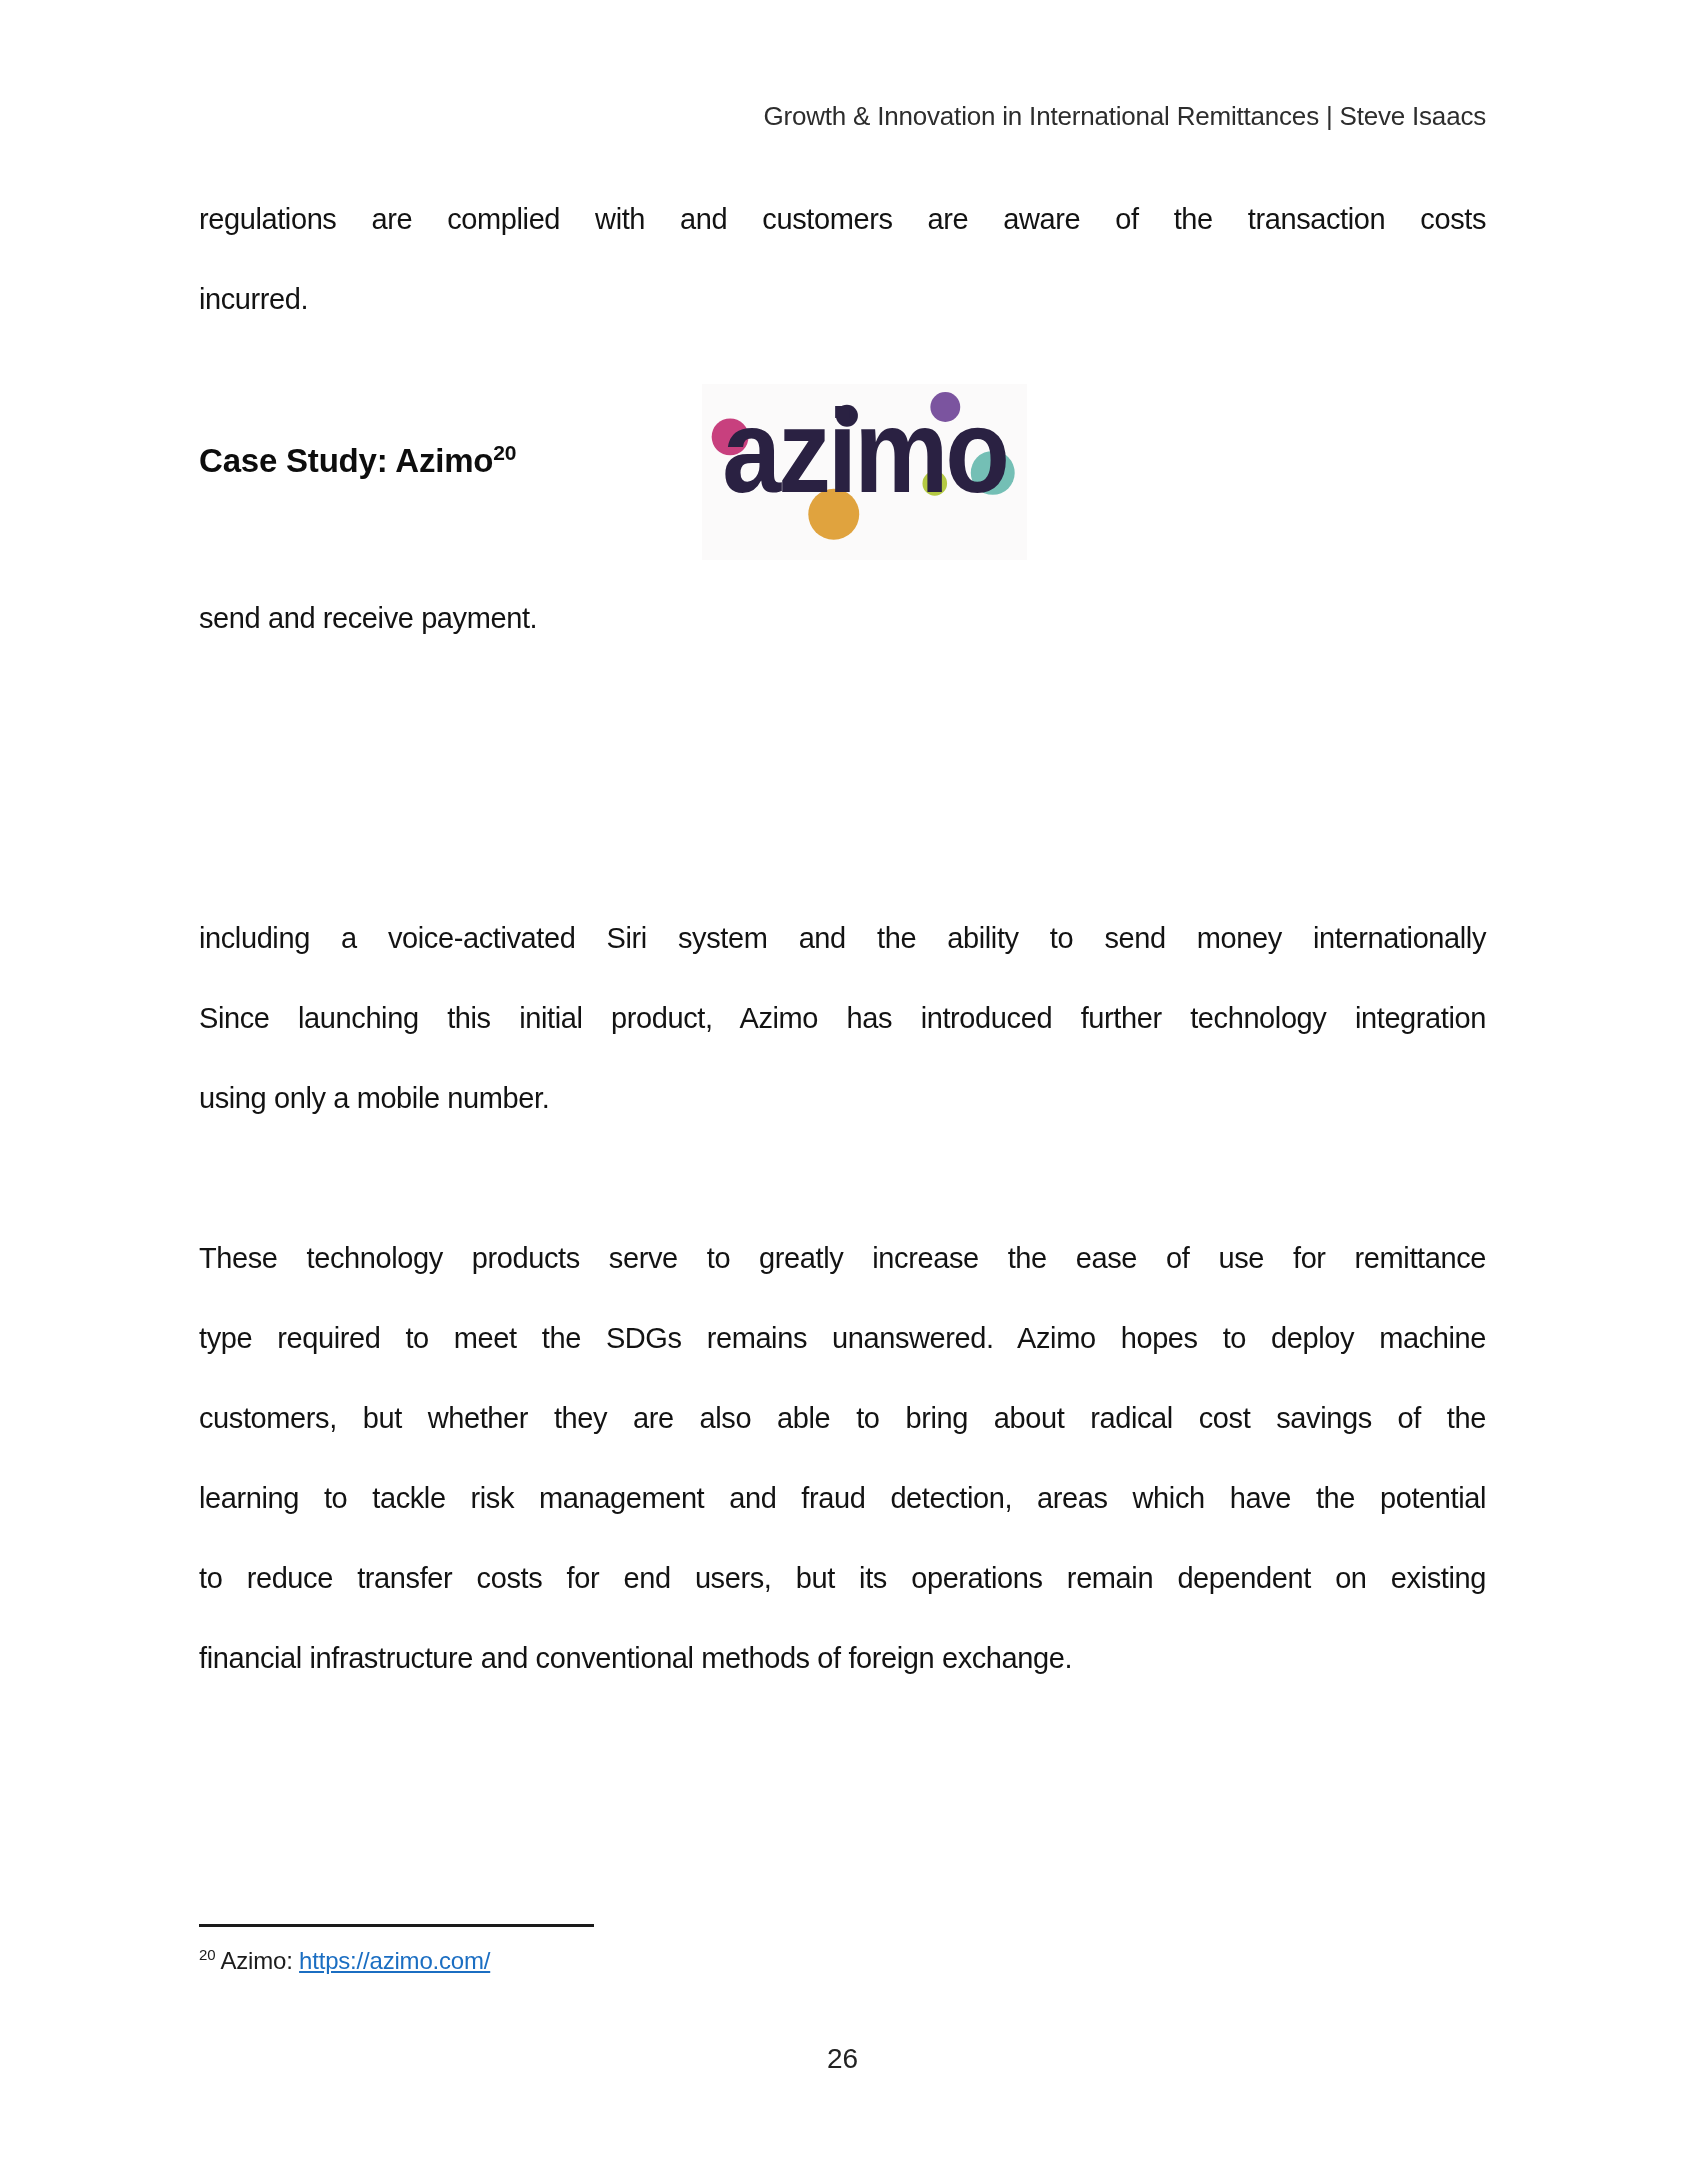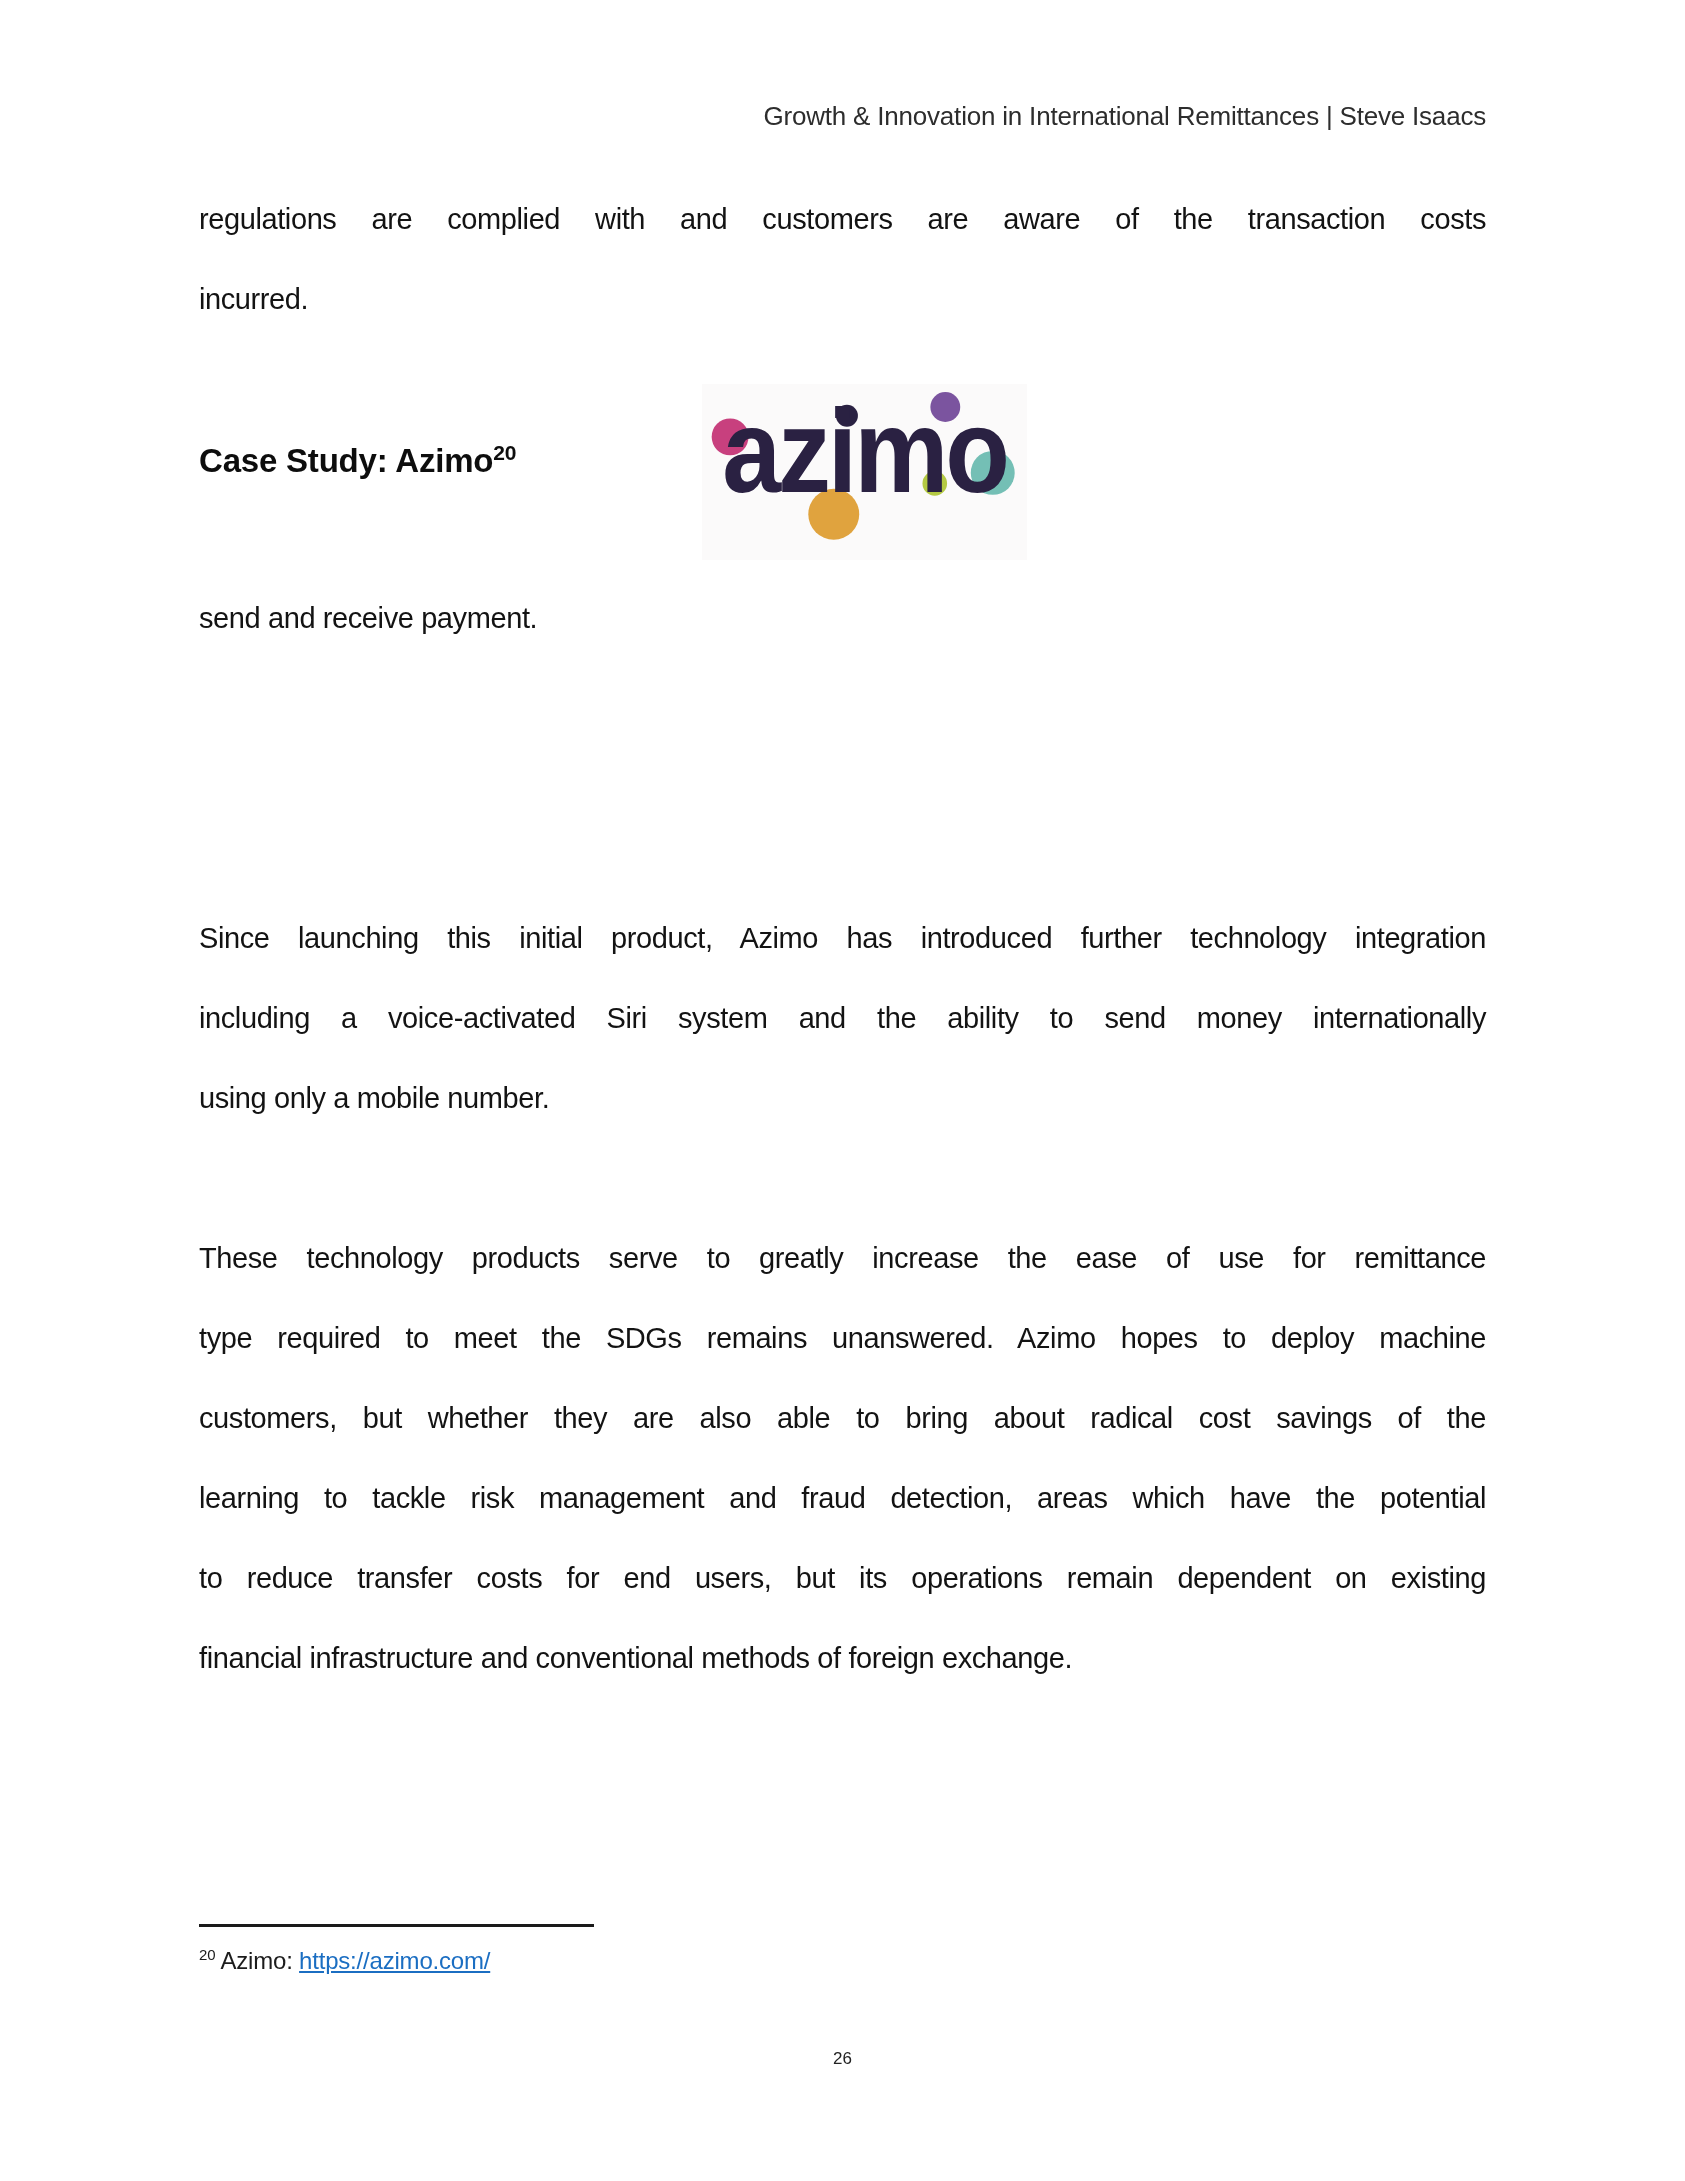--- a/index.html
+++ b/index.html
@@ -42,21 +42,21 @@
     background:#1a1a1a;
   }
   .footnote{
     position:absolute;left:199px;top:1943px;width:878px;
     font-size:24px;line-height:35px;color:#1c1c1c;letter-spacing:-0.2px;
   }
   .footnote sup{font-size:15px;line-height:0;vertical-align:8.8px;}
   .footnote a{text-decoration:underline;}
   .page-number{
     position:absolute;left:0;top:2043px;width:1685px;
-    font-size:17px;line-height:32px;text-align:center;color:#222222;
+    font-size:28px;line-height:32px;text-align:center;color:#222222;
   }
 </style>
 </head>
 <body>
 
 <div class="page">
 
   <div class="running-header">Growth &amp; Innovation in International Remittances | Steve Isaacs</div>
 
   <div class="para p1">
@@ -79,22 +79,22 @@
           <circle cx="150" cy="148" r="29" fill="#e0a33e"></circle>
         </g>
       <text id="logo-wordmark" x="185" y="123" text-anchor="middle" font-family="Liberation Sans, DejaVu Sans, sans-serif" font-size="136" font-weight="bold" letter-spacing="-4" textLength="324" lengthAdjust="spacingAndGlyphs" fill="#2a2142">azimo</text>
     </svg>
   </div>
 
   <div class="para p2">
       <div class="line last">send and receive payment.</div>
     </div>
   <div class="para p3">
+      <div class="line">including a voice-activated Siri system and the ability to send money internationally</div>
       <div class="line">Since launching this initial product, Azimo has introduced further technology integration</div>
-      <div class="line">including a voice-activated Siri system and the ability to send money internationally</div>
       <div class="line last">using only a mobile number.</div>
     </div>
   <div class="para p4">
       <div class="line">These technology products serve to greatly increase the ease of use for remittance</div>
       <div class="line">type required to meet the SDGs remains unanswered. Azimo hopes to deploy machine</div>
       <div class="line">customers, but whether they are also able to bring about radical cost savings of the</div>
       <div class="line">learning to tackle risk management and fraud detection, areas which have the potential</div>
       <div class="line">to reduce transfer costs for end users, but its operations remain dependent on existing</div>
       <div class="line last">financial infrastructure and conventional methods of foreign exchange.</div>
     </div>

